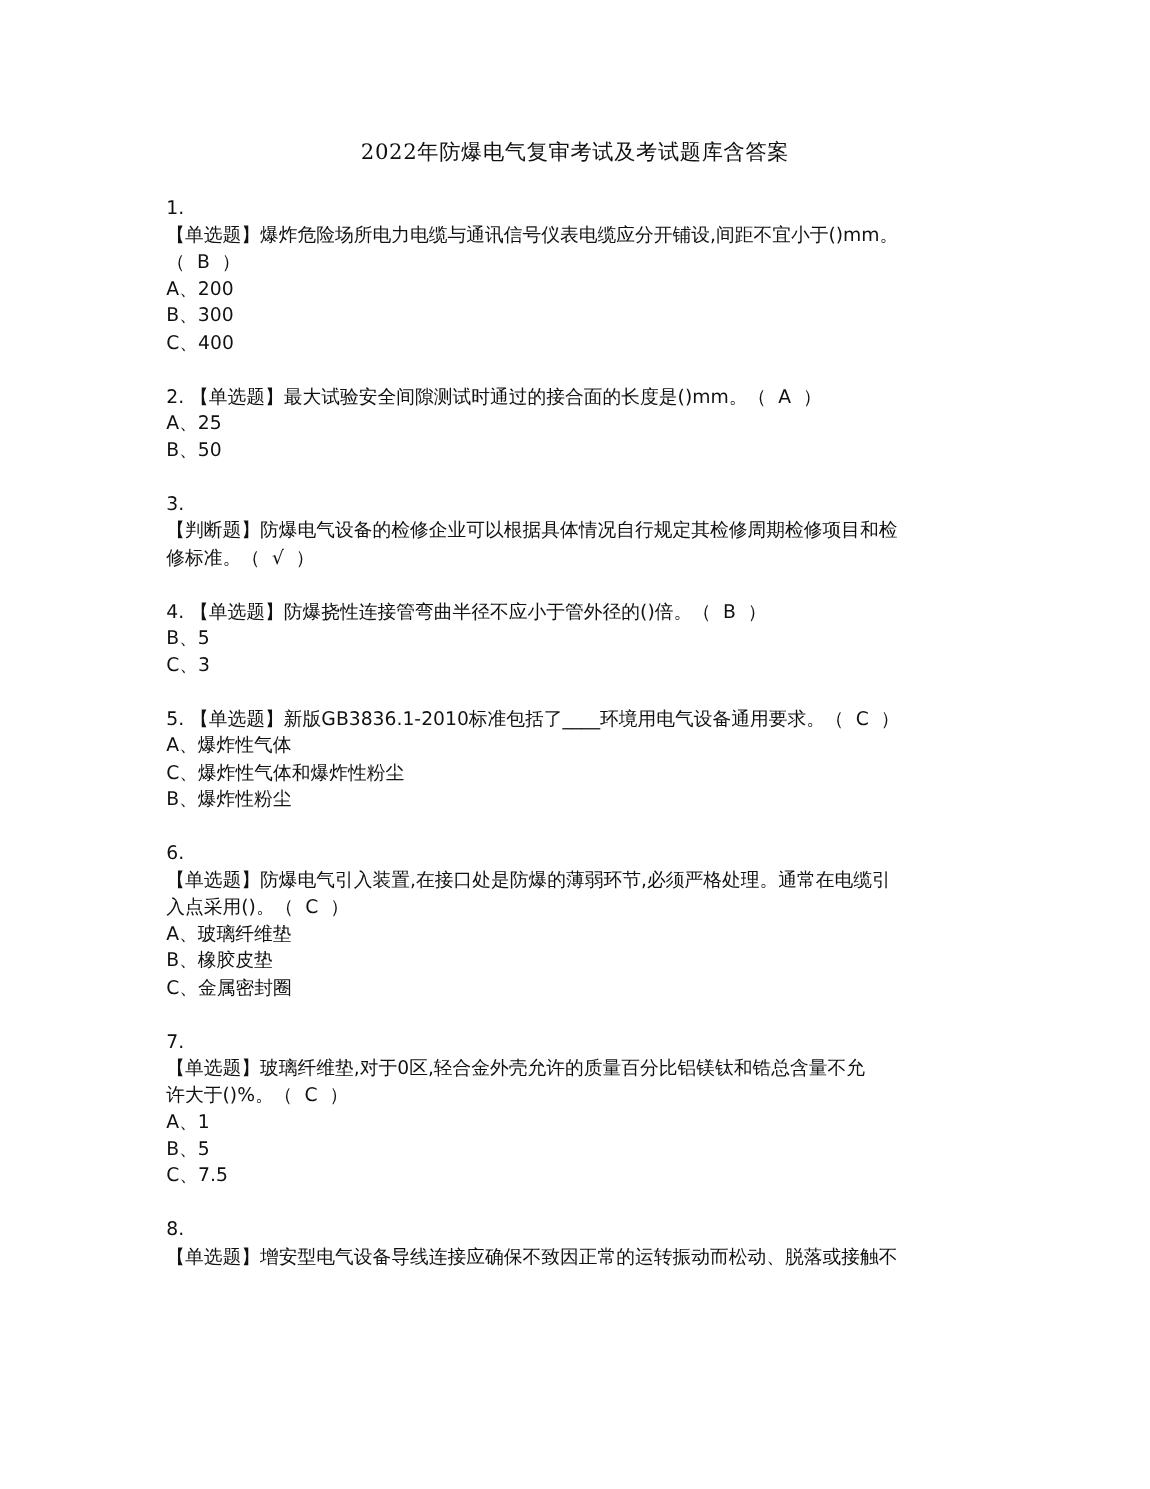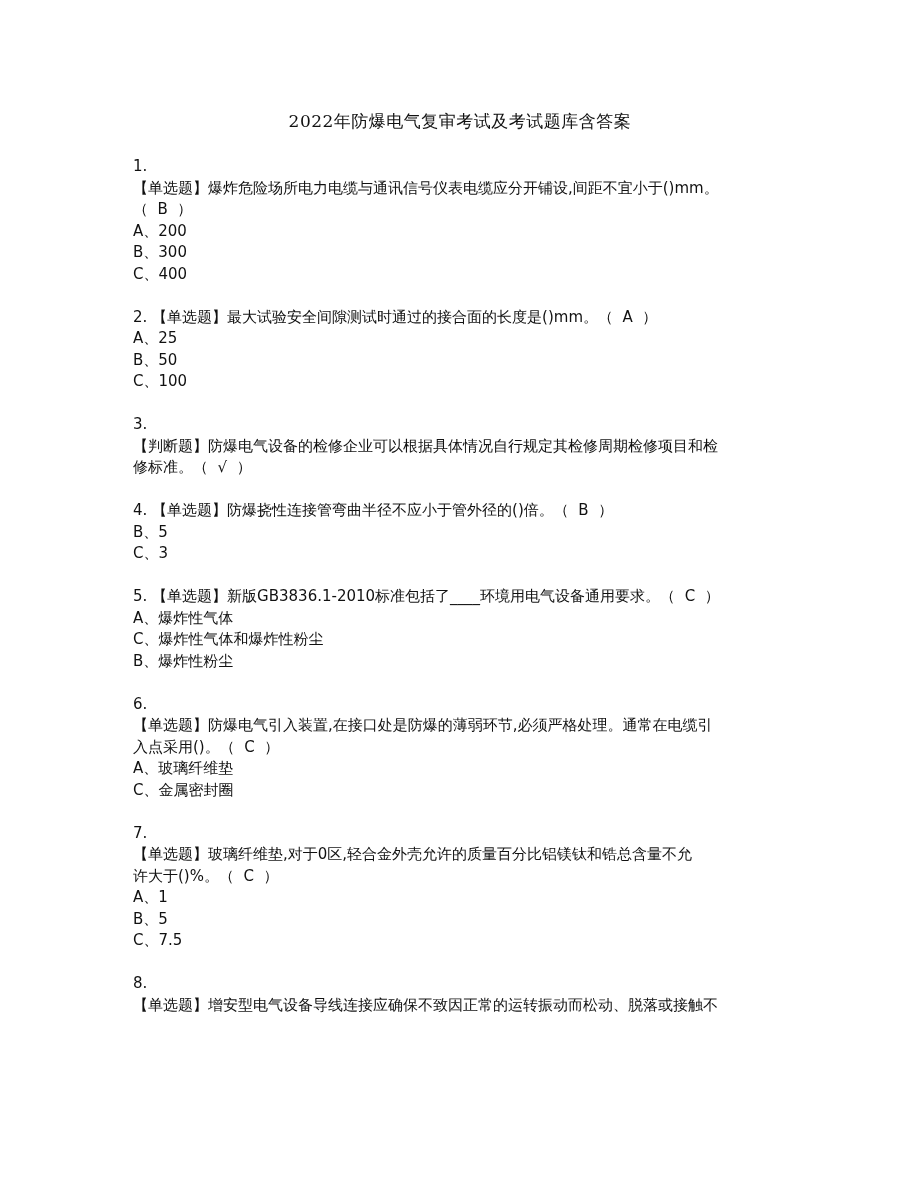--- a/index.html
+++ b/index.html
@@ -28,21 +28,20 @@
         <div class="line"><span>【单选题】</span><span>爆炸危险场所电力电缆与通讯信号仪表电缆应分开铺设,间距不宜小于()mm。</span></div>
         <div class="line"><span class="ans">（  B  ）</span></div>
         <div class="line">A、200</div>
         <div class="line">B、300</div>
         <div class="line">C、400</div>
       </div>
       <div class="q">
         <div class="line"><span>2.</span> <span>【单选题】</span><span>最大试验安全间隙测试时通过的接合面的长度是()mm。</span><span class="ans">（  A  ）</span></div>
         <div class="line">A、25</div>
         <div class="line">B、50</div>
-        <div class="line">C、100</div>
       </div>
       <div class="q">
         <div class="line"><span>3.</span></div>
         <div class="line"><span>【判断题】</span><span>防爆电气设备的检修企业可以根据具体情况自行规定其检修周期检修项目和检</span></div>
         <div class="line"><span>修标准。</span><span class="ans">（  √  ）</span></div>
       </div>
       <div class="q">
         <div class="line"><span>4.</span> <span>【单选题】</span><span>防爆挠性连接管弯曲半径不应小于管外径的()倍。</span><span class="ans">（  B  ）</span></div>
         <div class="line">B、5</div>
         <div class="line">C、3</div>
@@ -51,20 +50,21 @@
         <div class="line"><span>5.</span> <span>【单选题】</span><span>新版GB3836.1-2010标准包括了____环境用电气设备通用要求。</span><span class="ans">（  C  ）</span></div>
         <div class="line">A、爆炸性气体</div>
         <div class="line">C、爆炸性气体和爆炸性粉尘</div>
         <div class="line">B、爆炸性粉尘</div>
       </div>
       <div class="q">
         <div class="line"><span>6.</span></div>
         <div class="line"><span>【单选题】</span><span>防爆电气引入装置,在接口处是防爆的薄弱环节,必须严格处理。通常在电缆引</span></div>
         <div class="line"><span>入点采用()。</span><span class="ans">（  C  ）</span></div>
         <div class="line">A、玻璃纤维垫</div>
+        <div class="line">B、橡胶皮垫</div>
         <div class="line">C、金属密封圈</div>
       </div>
       <div class="q">
         <div class="line"><span>7.</span></div>
         <div class="line"><span>【单选题】</span><span>玻璃纤维垫,对于0区,轻合金外壳允许的质量百分比铝镁钛和锆总含量不允</span></div>
         <div class="line"><span>许大于()%。</span><span class="ans">（  C  ）</span></div>
         <div class="line">A、1</div>
         <div class="line">B、5</div>
         <div class="line">C、7.5</div>
       </div>

